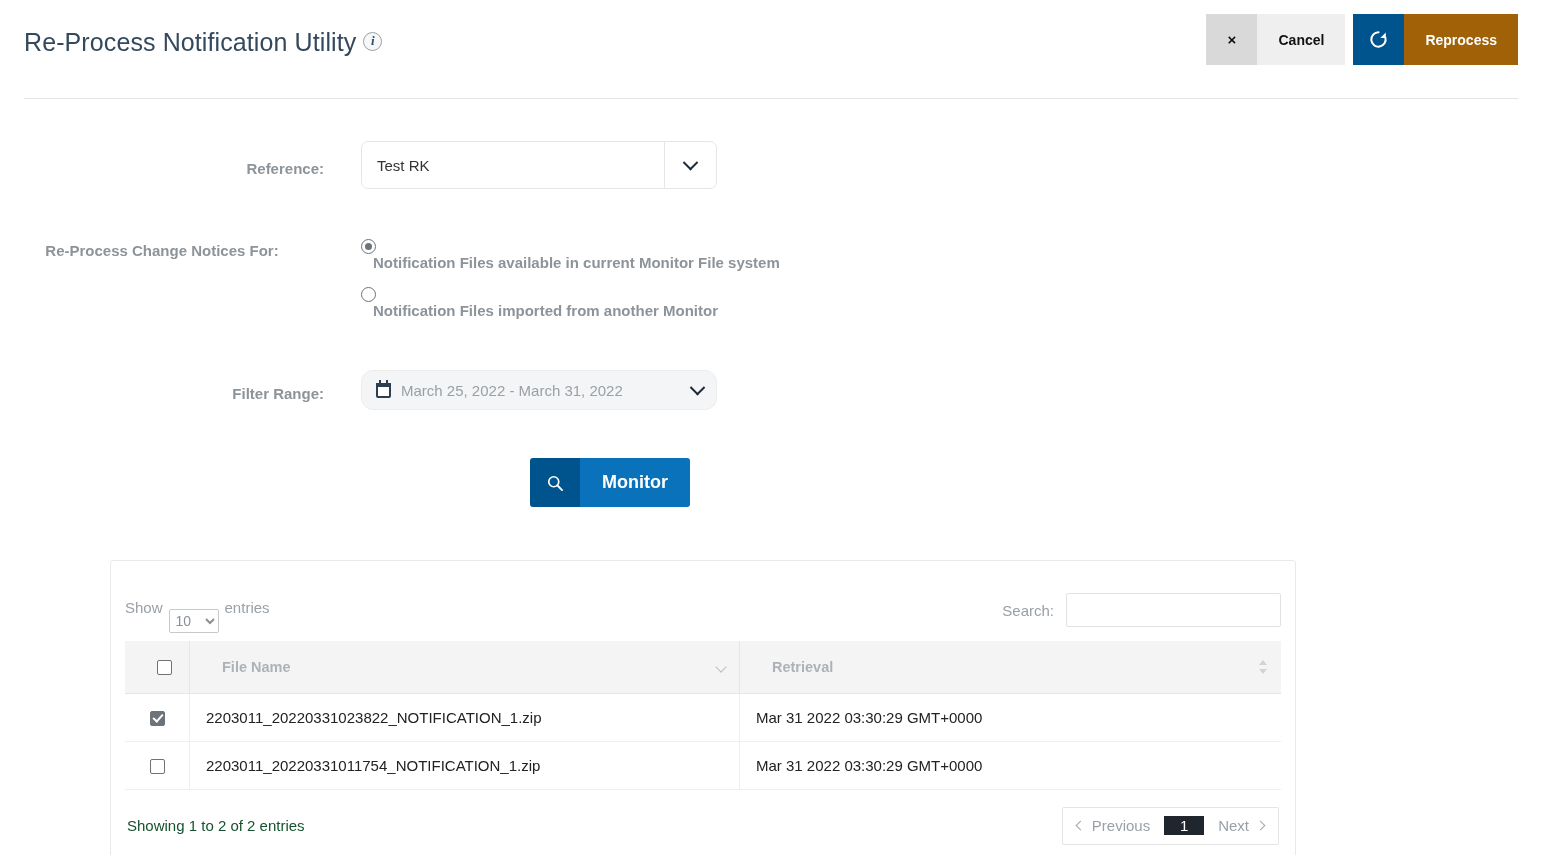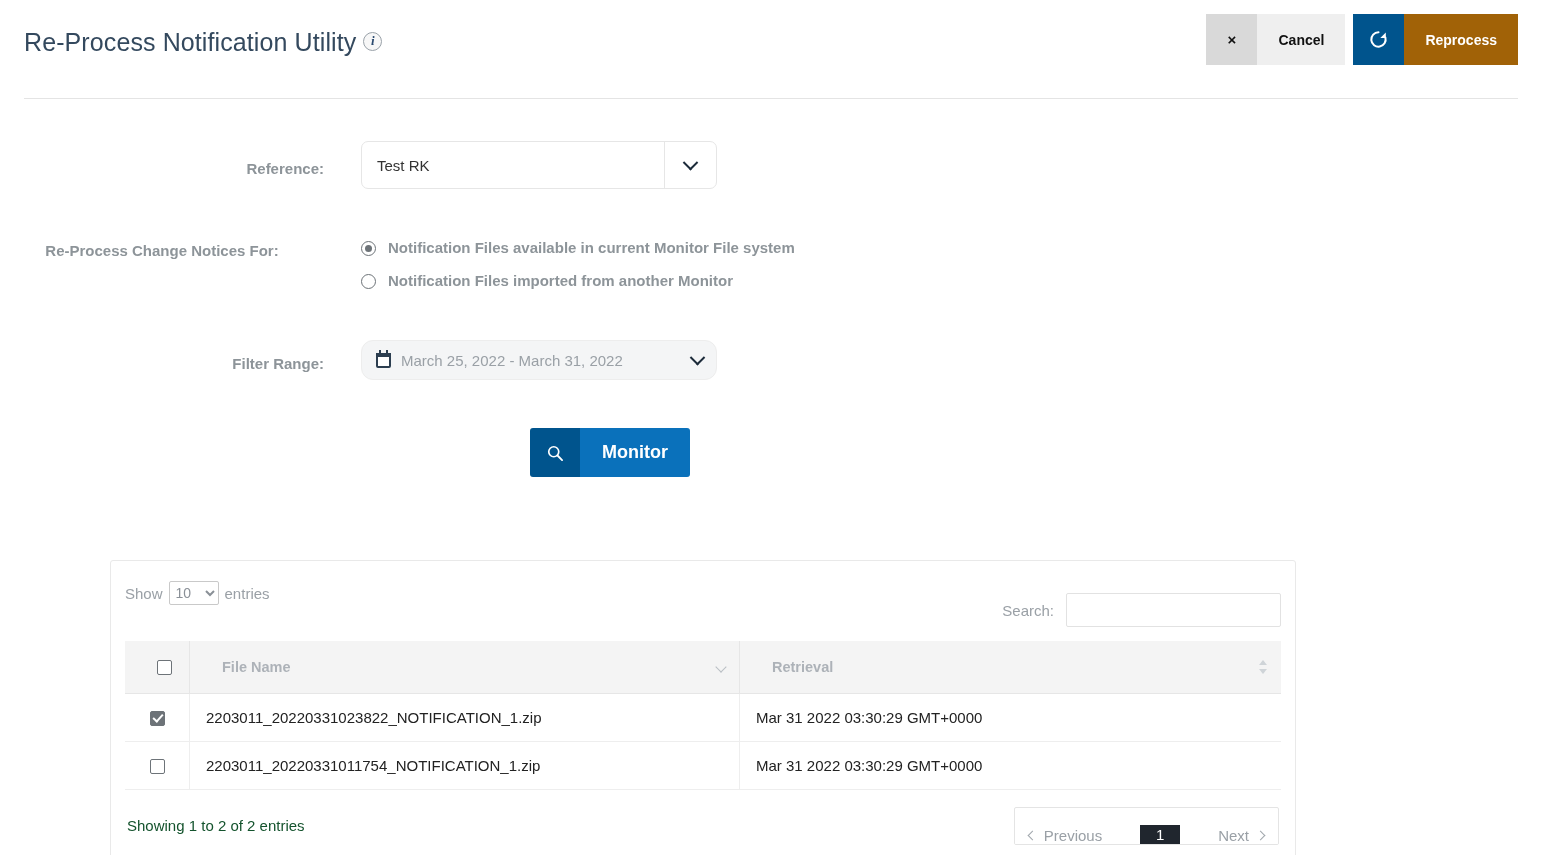--- a/index.html
+++ b/index.html
@@ -156,22 +156,23 @@
     border-right: 2.2px solid #1c2b3a;
     border-bottom: 2.2px solid #1c2b3a;
     transform: rotate(45deg) translate(-2px, -2px);
   }
 
   .row-radios { margin-top: 50px; }
   .row-radios .form-label { padding-top: 2px; text-align: center; }
   .radio-group { padding-top: 0; }
   .radio-item {
     display: flex;
-    align-items: flex-end;
+    align-items: flex-start;
     margin-bottom: 16px;
+    flex-direction: column;
   }
   .radio {
     width: 15px;
     height: 15px;
     border-radius: 50%;
     border: 1.6px solid #6d7378;
     background: #fff;
     position: relative;
     flex: 0 0 15px;
   }
@@ -300,20 +301,21 @@
   }
   .dt-length select {
     font-family: "Liberation Sans", sans-serif;
     font-size: 14px;
     color: #8a9097;
     padding: 1px 2px;
     border: 1px solid #c9c9c9;
     border-radius: 2px;
     background: #fff;
     height: 24px;
+    margin-top: 28px;
   }
   .dt-filter {
     position: absolute;
     right: 0;
     top: 18px;
     display: flex;
     align-items: center;
     gap: 12px;
     font-size: 15px;
     color: #9aa0a6;
@@ -413,26 +415,25 @@
   .dt-bottom {
     display: flex;
     align-items: center;
     justify-content: space-between;
     height: 72px;
     padding: 0 2px;
   }
   .dt-info { font-size: 15px; color: #14532d; }
   .dt-paginate {
     display: flex;
-    align-items: flex-end;
+    align-items: center;
     border: 1px solid #e4e4e4;
     border-radius: 2px;
     height: 38px;
     overflow: hidden;
-    gap: 24px;
   }
   .pg-btn {
     display: flex;
     align-items: center;
     gap: 8px;
     padding: 0 14px;
     font-size: 15px;
     color: #9aa0a6;
     background: #fff;
     cursor: pointer;

